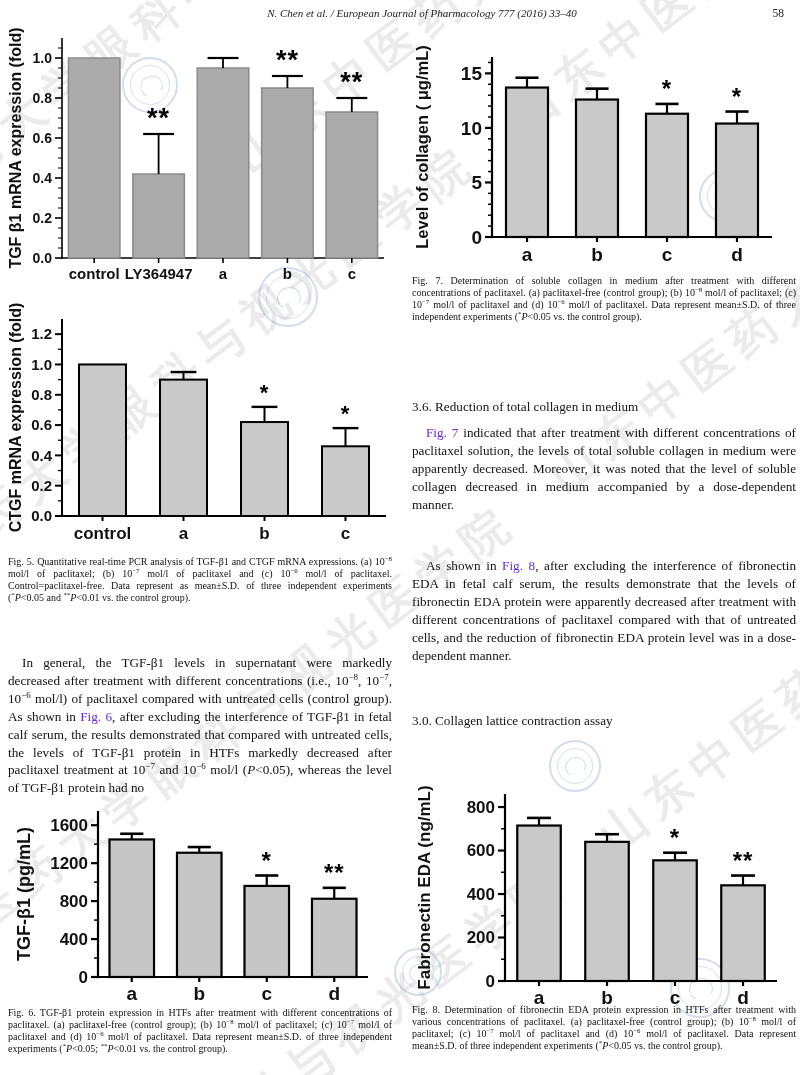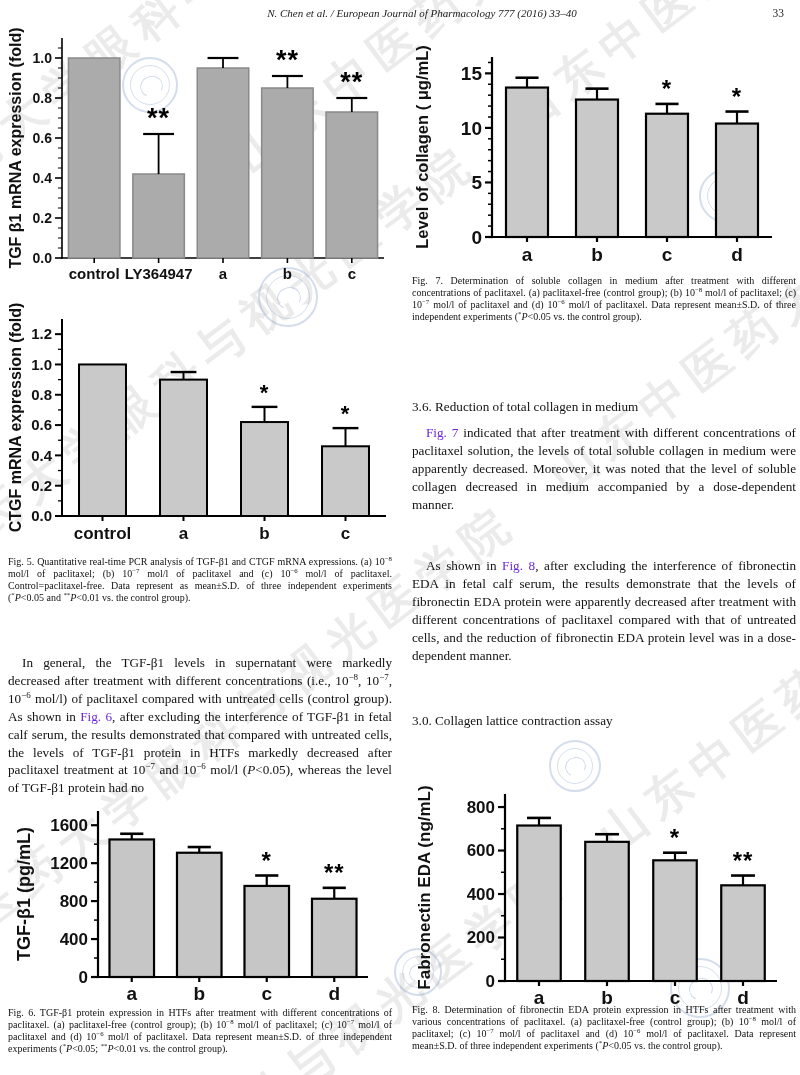--- a/index.html
+++ b/index.html
@@ -52,21 +52,21 @@
     <div class="seal" style="left: 258px; top: 267px; width: 60px; height: 60px;"></div>
     <div class="seal" style="left: 699px; top: 169px; width: 54px; height: 54px;"></div>
     <div class="seal" style="left: 549px; top: 740px; width: 52px; height: 52px;"></div>
     <div class="seal" style="left: 670px; top: 958px; width: 60px; height: 60px;"></div>
     <div class="seal" style="left: 394px; top: 948px; width: 48px; height: 48px;"></div>
   </div>
 
 <div class="content">
 
   <div class="pg-header">N. Chen et al. / European Journal of Pharmacology 777 (2016) 33–40</div>
-  <div class="pg-number">33</div>
+  <div class="pg-number">58</div>
 
   <svg class="chart col-l" style="top:28px" width="384" height="268" viewBox="0 0 384 268">
       <line x1="54" y1="10" x2="54" y2="230.8" stroke="#000" stroke-width="1.6"></line>
       <line x1="53.2" y1="230" x2="376" y2="230" stroke="#000" stroke-width="1.6"></line>
       <line x1="47" y1="230" x2="54" y2="230" stroke="#000" stroke-width="1.6"></line>
       <text x="44" y="230" text-anchor="end" dy="0.35em" font-size="14" font-weight="bold" font-family="&quot;Liberation Sans&quot;, sans-serif" fill="#111">0.0</text>
       <line x1="47" y1="190" x2="54" y2="190" stroke="#000" stroke-width="1.6"></line>
       <text x="44" y="190" text-anchor="end" dy="0.35em" font-size="14" font-weight="bold" font-family="&quot;Liberation Sans&quot;, sans-serif" fill="#111">0.2</text>
       <line x1="47" y1="150" x2="54" y2="150" stroke="#000" stroke-width="1.6"></line>
       <text x="44" y="150" text-anchor="end" dy="0.35em" font-size="14" font-weight="bold" font-family="&quot;Liberation Sans&quot;, sans-serif" fill="#111">0.4</text>

